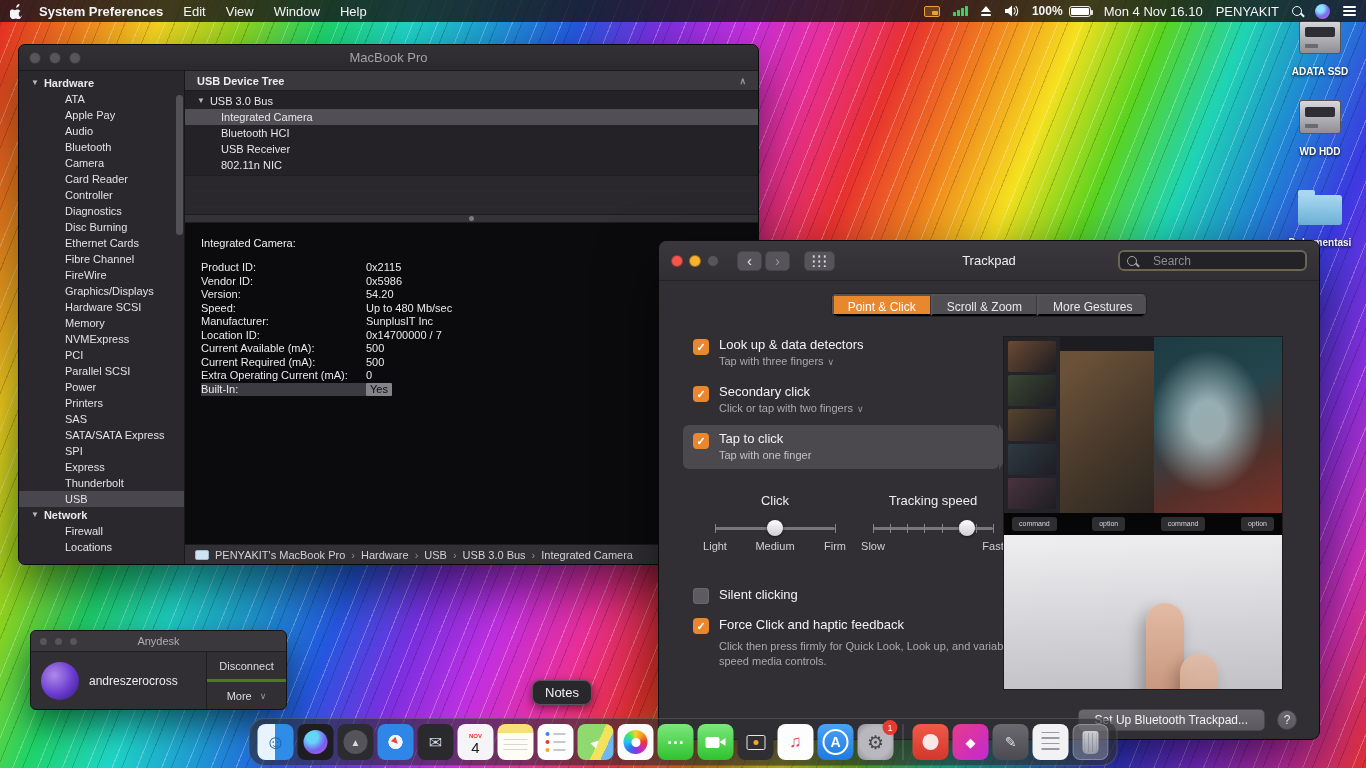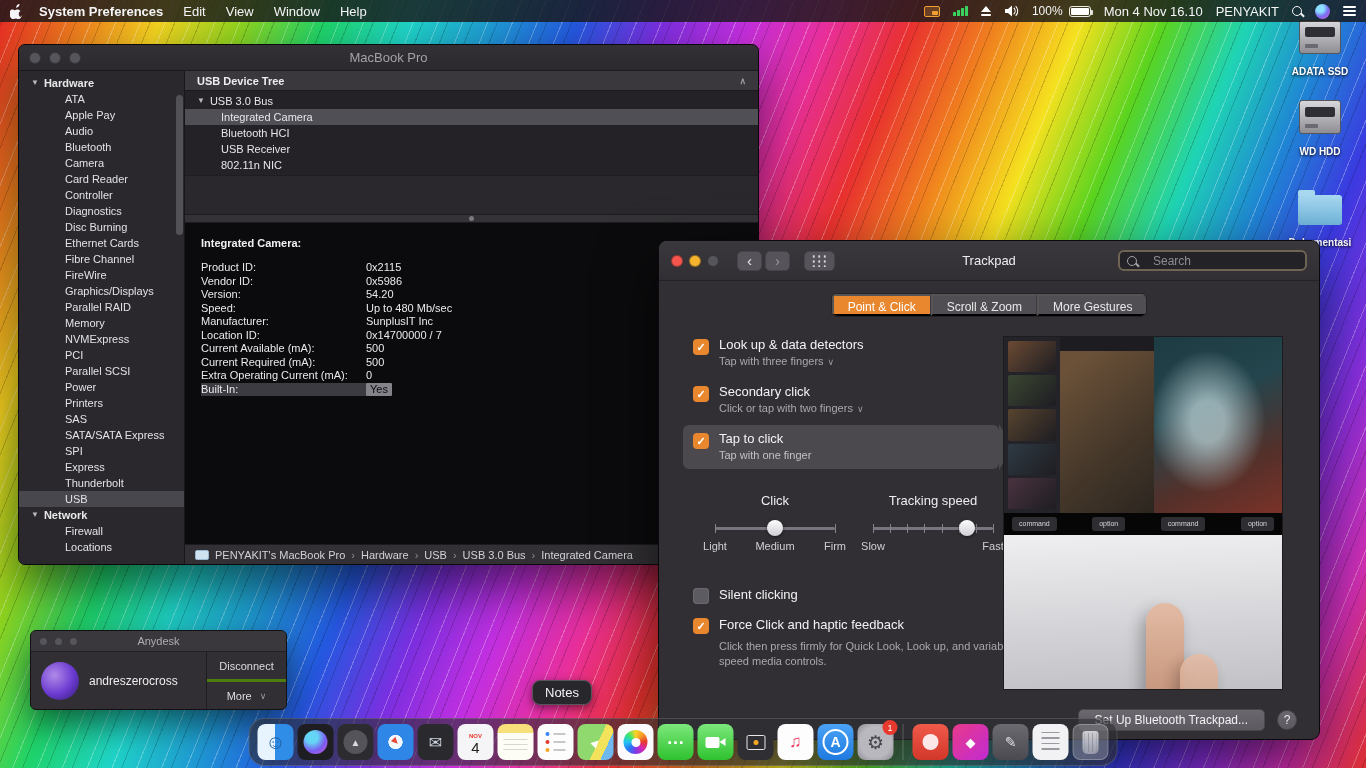--- a/index.html
+++ b/index.html
@@ -34,21 +34,21 @@
   .status { margin-left:auto; display:flex; align-items:center; gap:13px; }
   .disp { width:16px; height:11px; border:1.5px solid #f0a030; border-radius:2px; background:rgba(240,160,48,.25); position:relative; }
   .disp::after { content:""; position:absolute; right:1px; bottom:1px; width:6px; height:4px; background:#f0a030; border-radius:1px; }
   .sig { display:flex; align-items:flex-end; gap:1.5px; }
   .sig span { width:2.5px; background:#3ad15e; border-radius:.5px; display:block; }
   .sig span:nth-child(1){height:4px}.sig span:nth-child(2){height:6px}
   .sig span:nth-child(3){height:8px}.sig span:nth-child(4){height:10px}
   .eject { display:flex; flex-direction:column; align-items:center; gap:1.5px; }
   .ej-tri { width:0; height:0; border-left:5px solid transparent; border-right:5px solid transparent; border-bottom:6px solid #fff; }
   .ej-bar { width:10px; height:2px; background:#fff; border-radius:1px; }
-  .batt-pct { font-size:12px; margin-right:-7px; }
+  .batt-pct { font-size:12px; margin-right:-7px;font-weight:bold; }
   .batt { width:22px; height:11px; border:1px solid rgba(255,255,255,.9); border-radius:3px; position:relative; }
   .batt::before { content:""; position:absolute; inset:1px; background:#fff; border-radius:1px; }
   .batt::after { content:""; position:absolute; right:-3px; top:3px; width:2px; height:5px; background:rgba(255,255,255,.85); border-radius:0 1px 1px 0; }
   .clock, .input-label { white-space:nowrap; }
   .mag { position:relative; width:10px; height:10px; border:1.6px solid #f2f2f4; border-radius:50%; flex:none; }
   .mag::after { content:""; position:absolute; width:5px; height:1.6px; background:#f2f2f4; right:-4px; bottom:-1px; transform:rotate(45deg); }
   .siri { width:15px; height:15px; border-radius:50%; background:radial-gradient(circle at 35% 30%, #8be0ff 0 25%, #7a6cf0 55%, #e05ad0 100%); }
   .mlist { display:flex; flex-direction:column; gap:2.5px; }
   .mlist span { width:13px; height:1.6px; background:#fff; display:block; border-radius:1px; }
 
@@ -84,21 +84,21 @@
   .tree-header { height:20px; background:#3a383c; border-bottom:1px solid #1c1a1e; display:flex; align-items:center; padding:0 12px; font-size:11px; font-weight:bold; color:#ededf0; flex:none; }
   .tree-header .chev-up { margin-left:auto; font-size:9px; color:#98979c; }
   .tree { height:84px; background:#242226; padding-top:2px; flex:none; }
   .tree-row { height:16px; line-height:16px; font-size:11px; color:#e6e6e9; display:flex; align-items:center; gap:5px; padding-left:12px; }
   .tree-row.child { padding-left:36px; }
   .tree-row.sel { background:#504f56; }
   .tree-blank { height:39px; background:repeating-linear-gradient(180deg,#2a282c 0 15px,#2c2a2e 15px 16px); border-top:1px solid #1e1d20; flex:none; }
   .splitter { height:9px; background:#343236; border-top:1px solid #1c1b1e; border-bottom:1px solid #1c1b1e; display:flex; align-items:center; justify-content:center; flex:none; }
   .splitter::after { content:""; width:5px; height:5px; border-radius:50%; background:#7a797f; }
   .details { flex:1; background:#0b0b0d; padding:14px 16px; overflow:hidden; }
-  .d-title { font-size:11px; font-weight:bold; color:#f0f0f2; margin-bottom:12px; }
+  .d-title { font-size:11px; font-weight:normal; color:#f0f0f2; margin-bottom:12px; }
   .d-row { display:flex; font-size:11px; line-height:13.5px; color:#e9e9eb; }
   .d-label { width:165px; flex:none; }
   .d-label.hl { background:#3c3b41; }
   .d-val.hl { background:#84838a; color:#0d0d0f; padding:0 4px; border-radius:1px; }
   .si-bottombar { height:20px; background:#323034; border-top:1px solid #1b1a1d; display:flex; align-items:center; gap:6px; padding:0 10px; font-size:11px; color:#d2d2d6; flex:none; white-space:nowrap; overflow:hidden; }
   .crumb-ic { width:14px; height:10px; border:1px solid #9ab8d0; background:#cfe2f0; border-radius:2px; flex:none; }
   .crumb-sep { color:#8d8c92; padding:0 1px; }
 
   
   .tpwin { position:absolute; left:658px; top:240px; width:662px; height:500px; z-index:4;
@@ -354,21 +354,21 @@
             <div class="sb-item">Bluetooth</div>
             <div class="sb-item">Camera</div>
             <div class="sb-item">Card Reader</div>
             <div class="sb-item">Controller</div>
             <div class="sb-item">Diagnostics</div>
             <div class="sb-item">Disc Burning</div>
             <div class="sb-item">Ethernet Cards</div>
             <div class="sb-item">Fibre Channel</div>
             <div class="sb-item">FireWire</div>
             <div class="sb-item">Graphics/Displays</div>
-            <div class="sb-item">Parallel RAID</div>
+            <div class="sb-item">Hardware SCSI</div>
             <div class="sb-item">Memory</div>
             <div class="sb-item">NVMExpress</div>
             <div class="sb-item">PCI</div>
             <div class="sb-item">Parallel SCSI</div>
             <div class="sb-item">Power</div>
             <div class="sb-item">Printers</div>
             <div class="sb-item">SAS</div>
             <div class="sb-item">SATA/SATA Express</div>
             <div class="sb-item">SPI</div>
             <div class="sb-item">Express</div>

